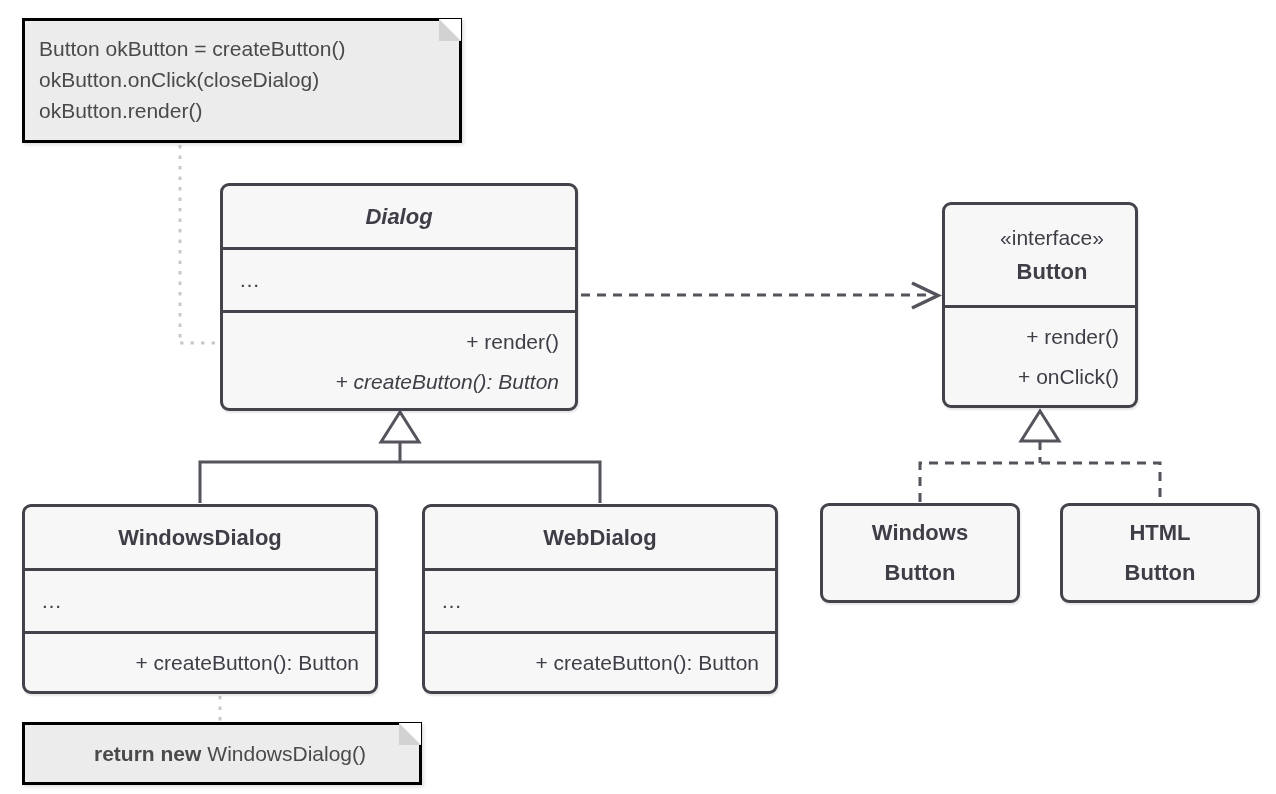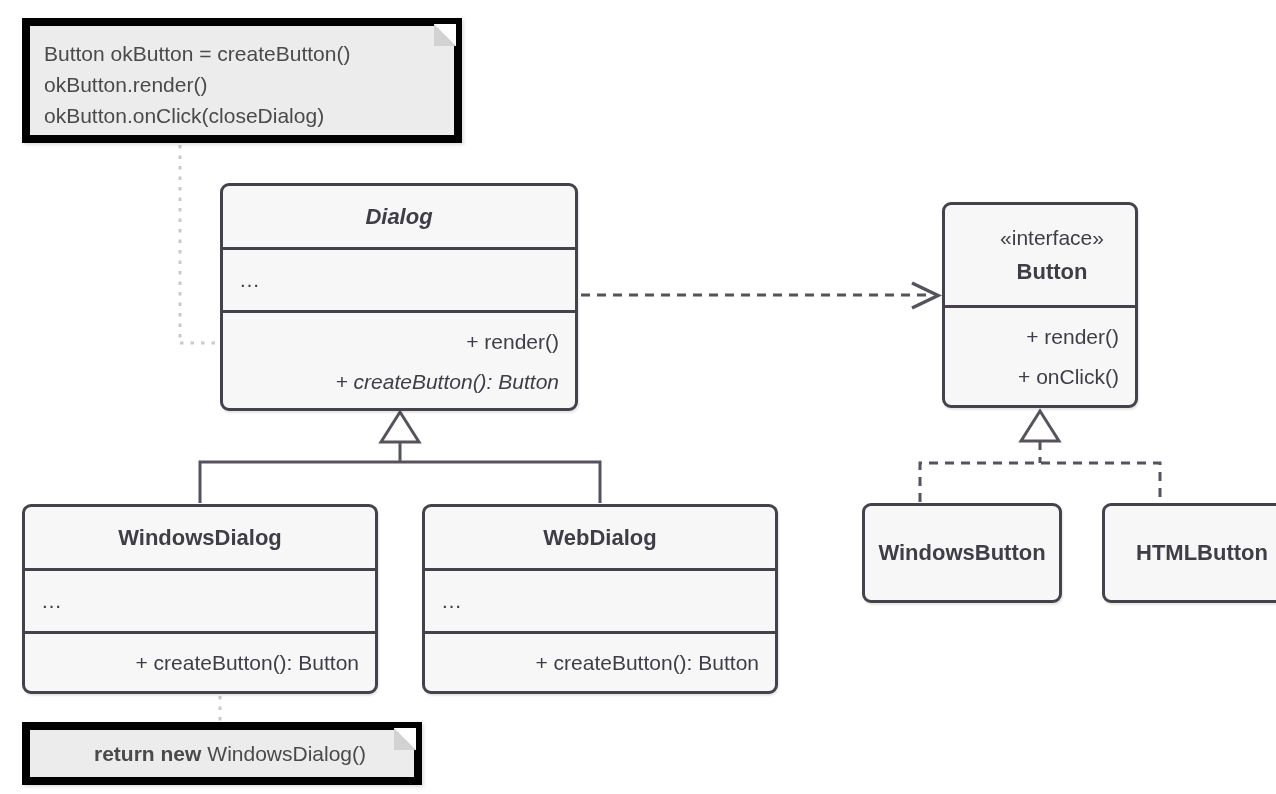--- a/index.html
+++ b/index.html
@@ -71,37 +71,36 @@
   #class-windows-dialog .uml-title, #class-web-dialog .uml-title { height: 61px; }
   #class-windows-dialog .attrs, #class-web-dialog .attrs { height: 63px; line-height: 42px; flex: 0 0 auto; }
 
   .uml-simple {
     position: absolute;
     background: #f7f7f7;
     border: 3px solid #45424c;
     border-radius: 9px;
     box-shadow: 1px 2px 2px rgba(0,0,0,0.10);
     display: flex;
-    flex-direction: row;
+    flex-direction: column;
     align-items: center;
     justify-content: center;
     font-weight: bold;
     font-size: 22px;
     line-height: 40px;
     text-align: center;
-    margin-left: 42px;
   }
   #class-windows-button { left: 820px;  top: 503px; width: 200px; height: 100px; }
   #class-html-button    { left: 1060px; top: 503px; width: 200px; height: 100px; }
 
   
   .uml-note {
     position: absolute;
     background: #ececec;
-    border: 8px solid #000000;
+    border: 3px solid #000000;
     box-shadow: 2px 2px 3px rgba(0,0,0,0.12);
     font-size: 21px;
     color: #4a4a4a;
   }
   .uml-note .fold {
     position: absolute;
     top: -2px; right: -2px;
     width: 0; height: 0;
     border-style: solid;
     border-width: 0 22px 22px 0;
@@ -140,22 +139,22 @@
     <path class="solid-line" d="M400,442 V462 M200,503 V462 H600 V503"></path>
 
     <polygon class="tri-head" points="1040,411 1021,441 1059,441"></polygon>
     <path class="dark-dash" d="M1040,441 V463"></path>
     <path class="dark-dash" d="M920,502 V463 H1160 V502"></path>
   </svg>
 
   <div class="uml-note" id="note-top">
     <div class="fold"></div>
     <div>Button okButton = createButton()</div>
+    <div>okButton.onClick(closeDialog)</div>
     <div>okButton.render()</div>
-    <div>okButton.onClick(closeDialog)</div>
   </div>
 
   <div class="uml-class" id="class-dialog">
     <div class="uml-title italic">Dialog</div>
     <div class="uml-compartment attrs">…</div>
     <div class="uml-compartment">
       <div class="method-line">+ render()</div>
       <div class="method-line italic">+ createButton(): Button</div>
     </div>
   </div>

